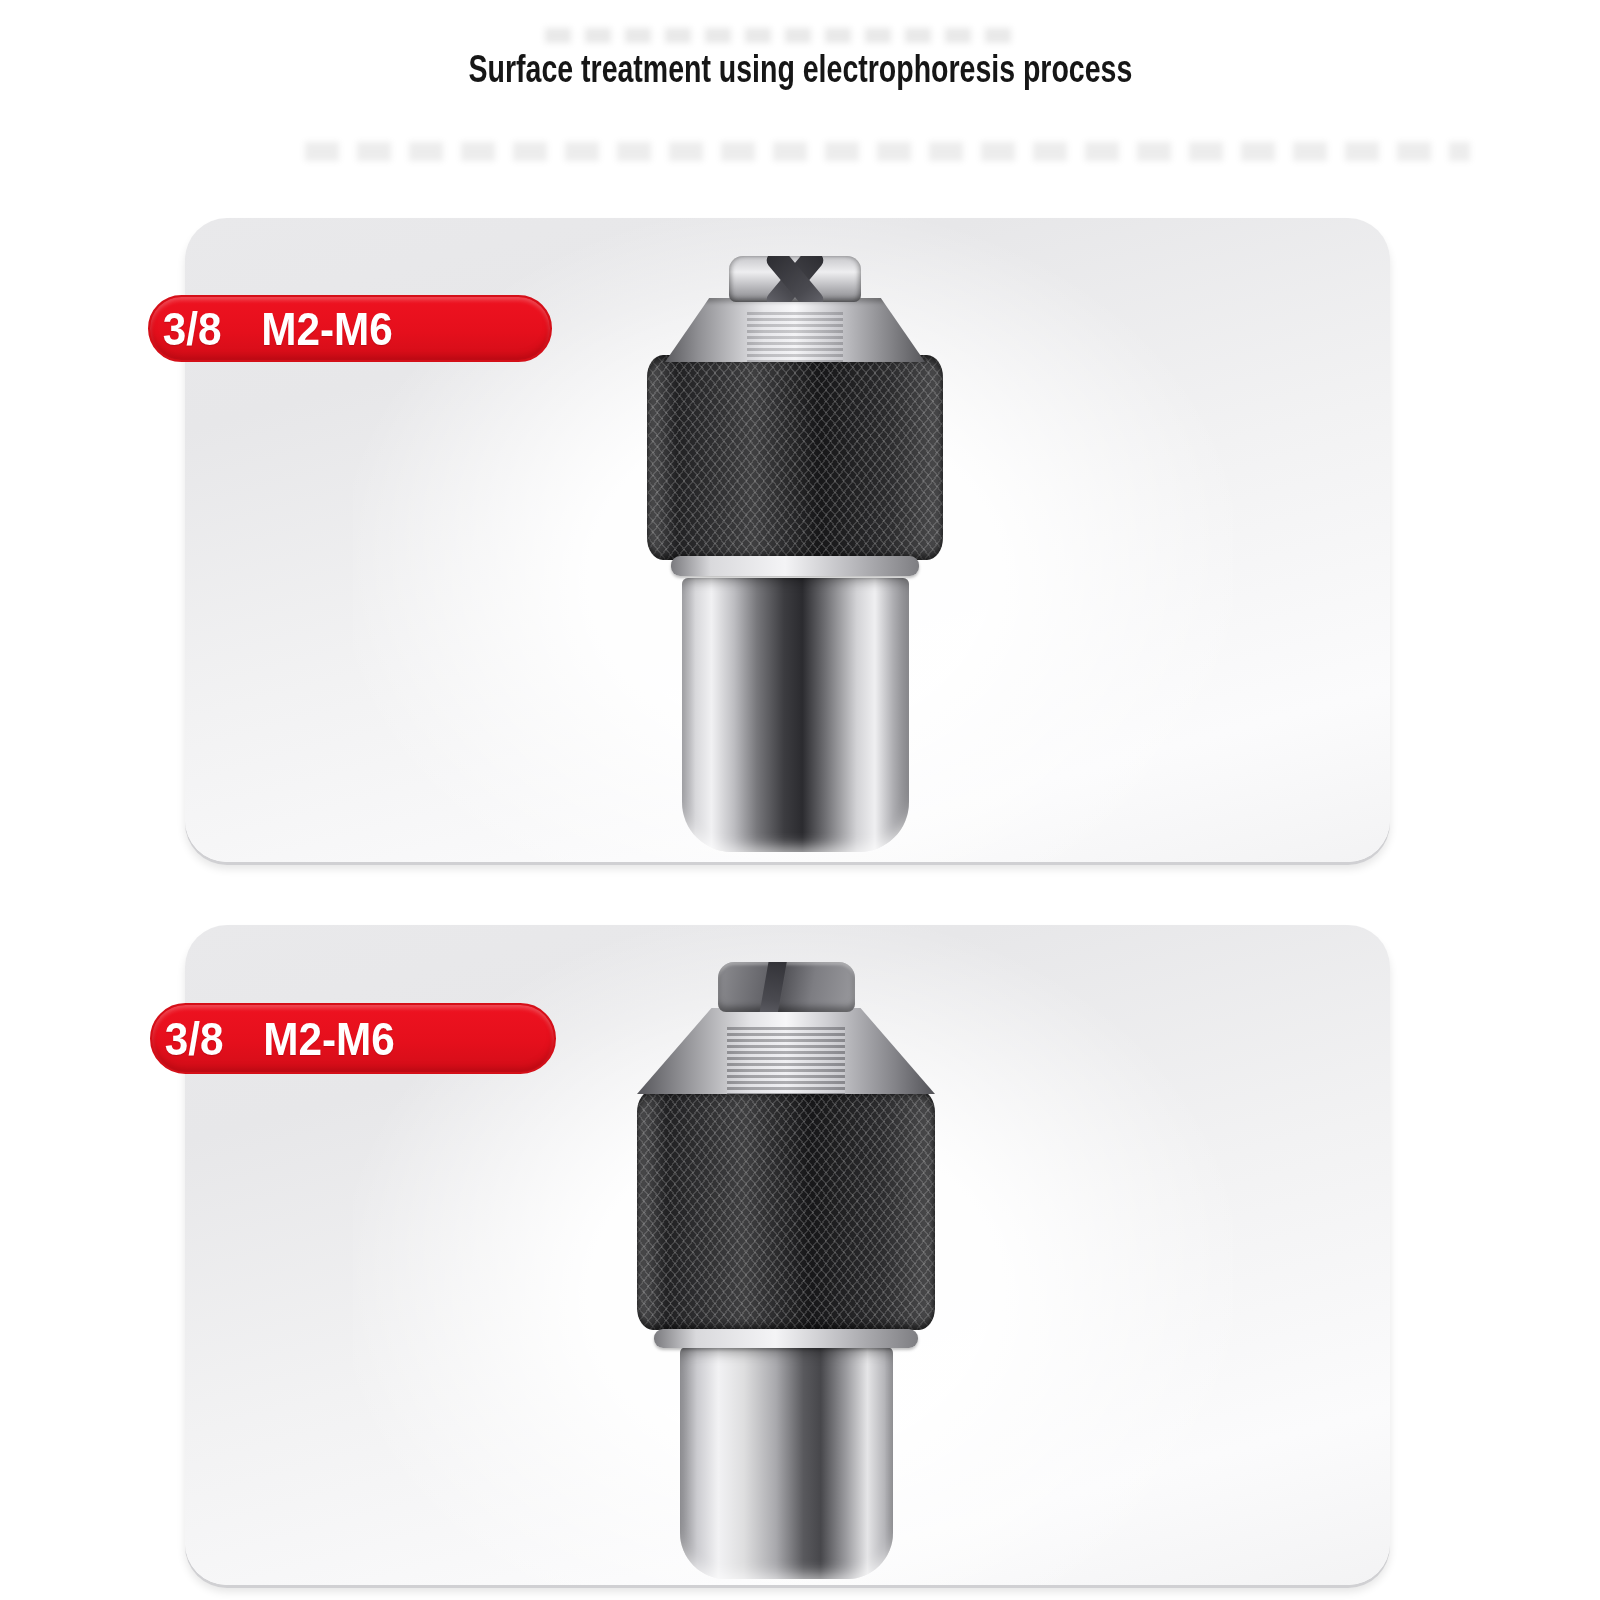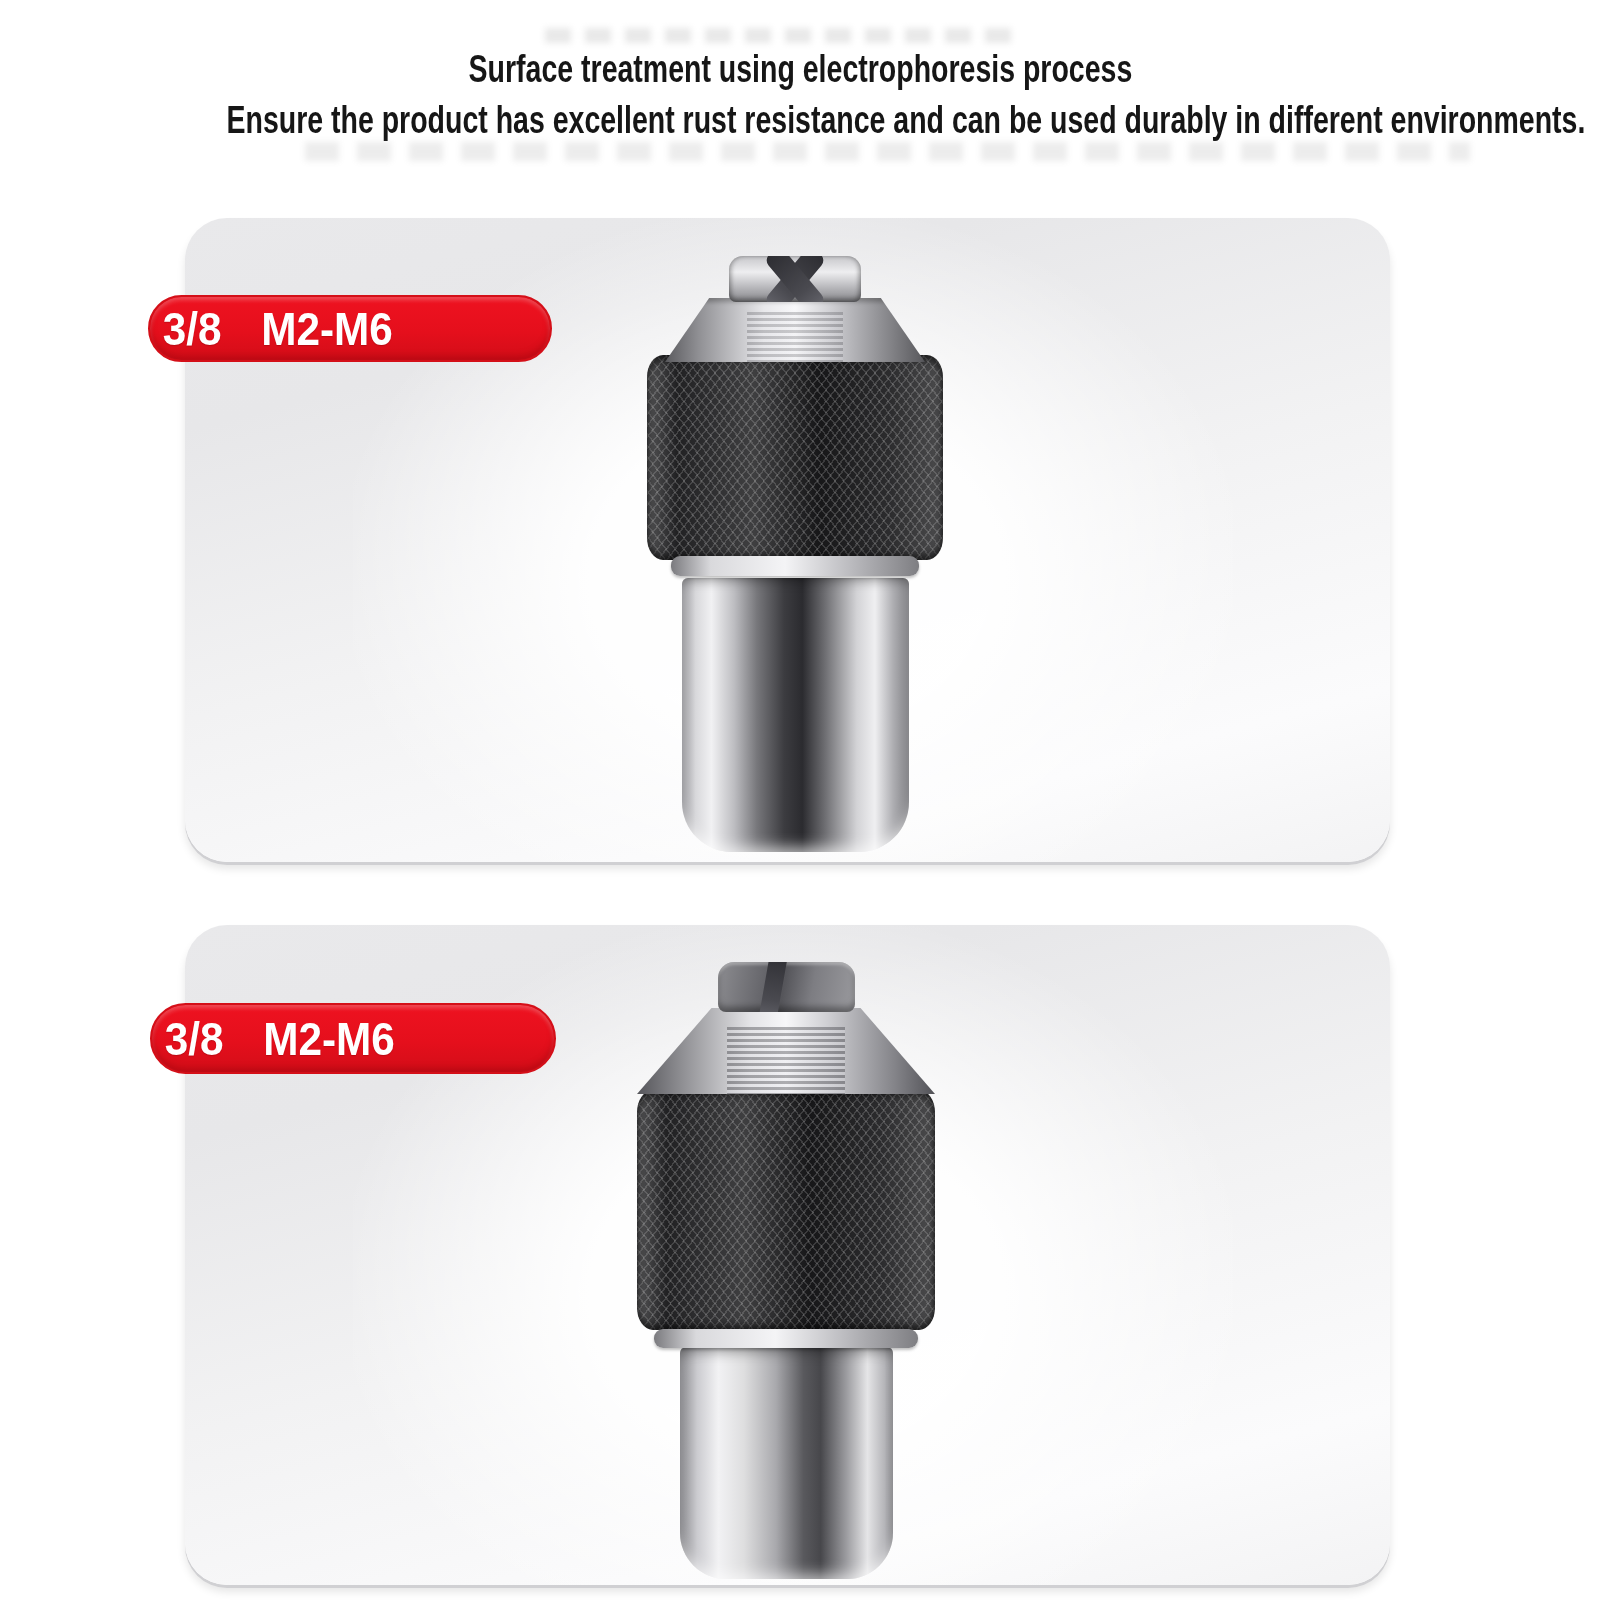--- a/index.html
+++ b/index.html
@@ -118,21 +118,20 @@
     box-shadow:inset 0 -12px 14px -7px rgba(255,255,255,0.60), inset 0 12px 14px -8px rgba(0,0,0,0.40);
   }
 </style>
 </head>
 <body>
 
 <div class="page">
 
   <div class="ghost ghost1"></div>
   <h1 class="title"><span class="condense">Surface treatment using electrophoresis process</span></h1>
-  <h2 class="subtitle"><span class="condense">Ensure the product has excellent rust resistance and can be used durably in different environments.</span></h2>
   <div class="ghost ghost2"></div>
 
   <section class="card card1">
     <div class="photo-glow"></div>
     <div class="badge badge1">
       <span class="badge-text">
         <span>3/8</span>
         <span>M2-M6</span>
       </span>
     </div>

